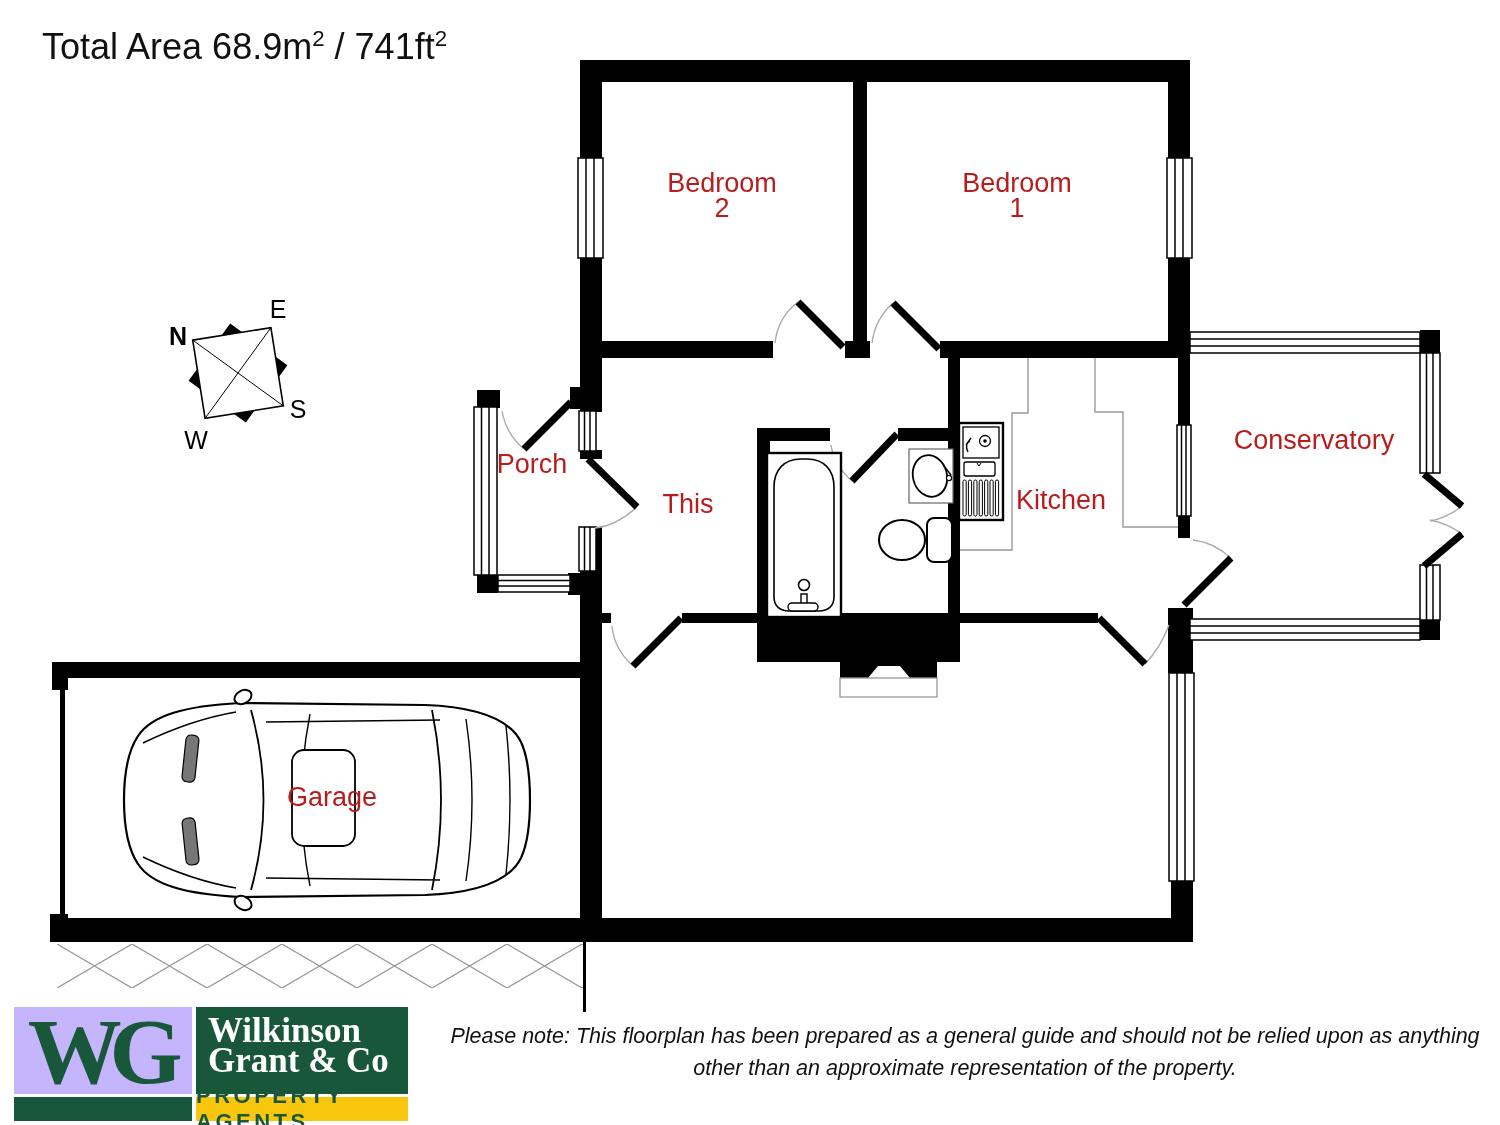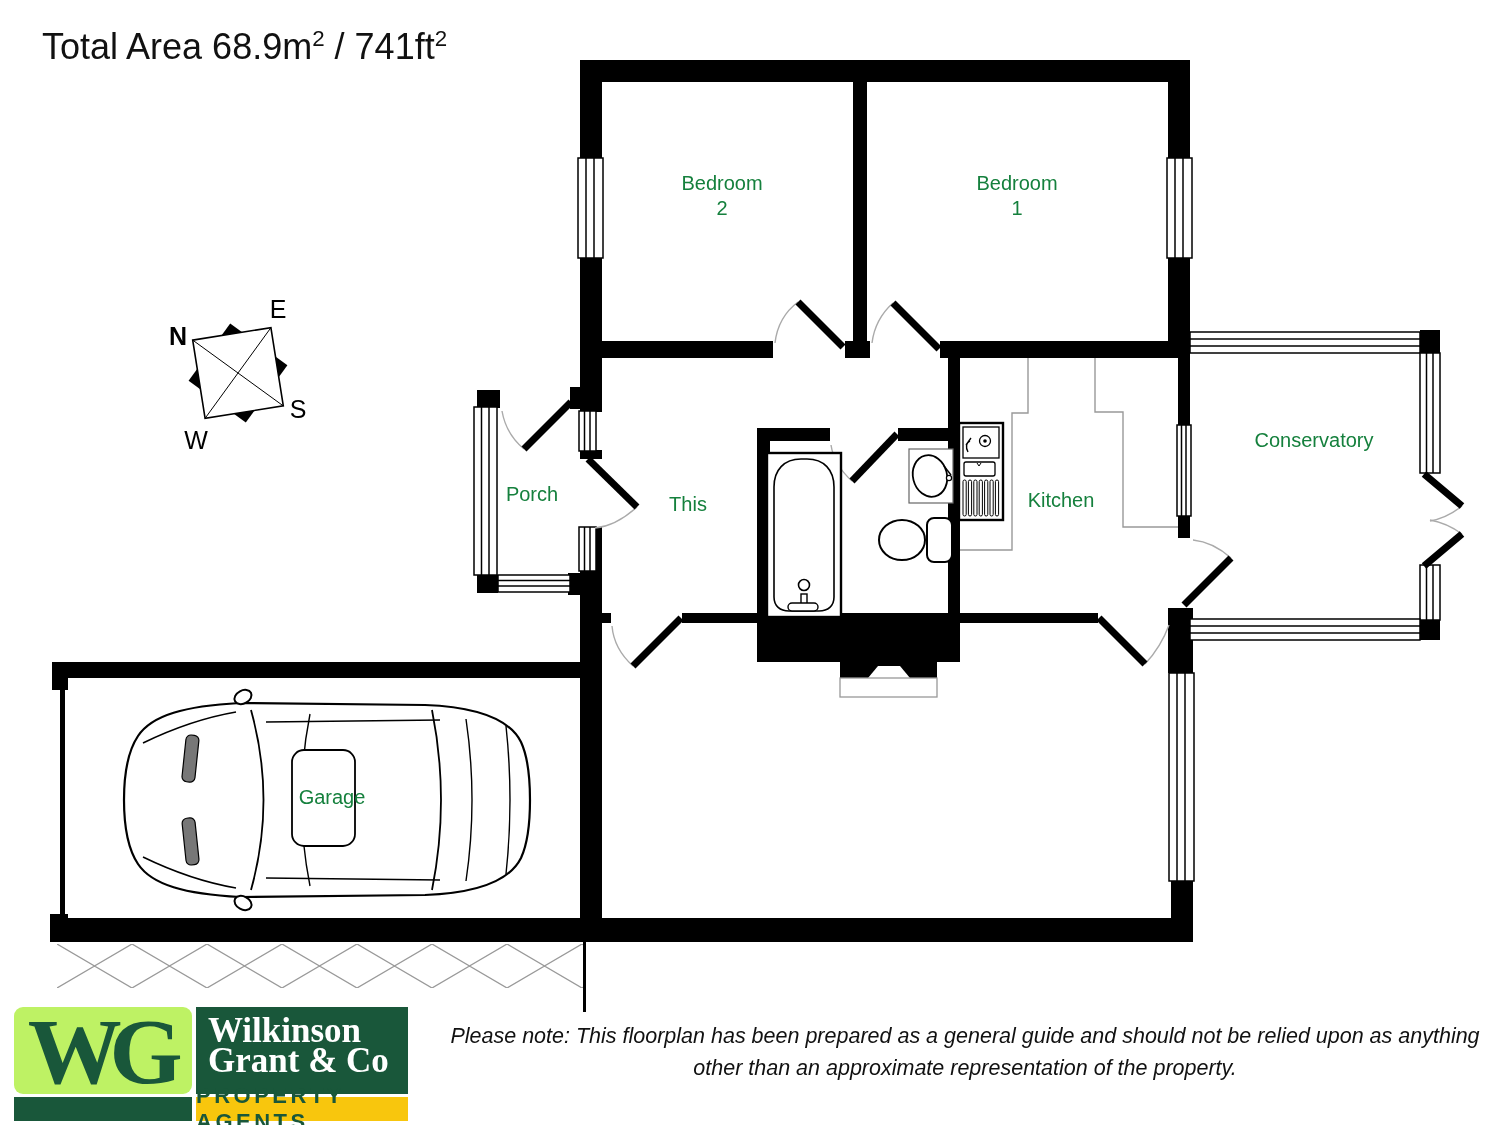--- a/index.html
+++ b/index.html
@@ -1,31 +1,31 @@
 <!DOCTYPE html>
 <html><head>
 <meta charset="utf-8">
 <style>
   html,body{margin:0;padding:0;background:#ffffff;}
   .page{position:relative;width:1500px;height:1125px;background:#fff;overflow:hidden;
         font-family:"Liberation Sans",sans-serif;color:#111;}
   .plan-svg{position:absolute;left:0;top:0;}
-  .lbl{position:absolute;transform:translate(-50%,-50%);font-size:20px;line-height:25px;
-       text-align:center;white-space:nowrap;color:#15803d;}
+  .lbl{position:absolute;transform:translate(-50%,-50%);font-size:27px;line-height:25px;
+       text-align:center;white-space:nowrap;color:#b91c1c;}
   .compass-letter{position:absolute;transform:translate(-50%,-50%);font-size:25px;color:#000;}
   .compass-letter.bold{font-weight:bold;}
   .title{position:absolute;left:30px;top:26px;font-size:36px;color:#111;margin-left:12px;}
   .title sup{font-size:0.62em;}
   .disclaimer{position:absolute;left:420px;top:1020px;width:1090px;text-align:center;
               font-style:italic;font-size:21.5px;line-height:32px;color:#111;}
   
   .logo{position:absolute;left:14px;top:1007px;width:394px;height:114px;display:flex;gap:4px;}
   .logo-col-left{width:178px;display:flex;flex-direction:column;gap:3px;}
   .logo-col-right{flex:1;display:flex;flex-direction:column;gap:3px;}
-  .logo-monogram-box{flex:1;background:#bef264;display:flex;align-items:center;justify-content:center;border-radius:9px;}
+  .logo-monogram-box{flex:1;background:#c4b5fd;display:flex;align-items:center;justify-content:center;}
   .logo-monogram{font-family:"Liberation Serif",serif;font-weight:bold;font-size:94px;
                  letter-spacing:-0.13em;color:#19573a;padding-right:8px;line-height:86px;}
   .logo-greenbar{height:24px;background:#19573a;}
   .logo-name-box{flex:1;background:#19573a;color:#fff;font-family:"Liberation Serif",serif;
                  font-weight:bold;font-size:35px;line-height:30px;padding:9px 0 8px 12px;box-sizing:border-box;}
   .logo-tagline-box{height:24px;background:#f8c60d;color:#19573a;font-weight:bold;font-size:22px;
                     letter-spacing:3.5px;display:flex;align-items:center;justify-content:center;}
 </style>
 </head>
 <body>
@@ -259,21 +259,21 @@
   <div class="compass-letter" style="left:196px;top:440px">W</div>
 
   <div class="lbl" style="left:722px;top:196px">
     <div>Bedroom</div>
       <div>2</div>
   </div>
   <div class="lbl" style="left:1017px;top:196px">
     <div>Bedroom</div>
       <div>1</div>
   </div>
-  <div class="lbl" style="left:532px;top:494px">Porch</div>
+  <div class="lbl" style="left:532px;top:464px">Porch</div>
   <div class="lbl" style="left:688px;top:504px">This</div>
   <div class="lbl" style="left:1061px;top:500px">Kitchen</div>
   <div class="lbl" style="left:1314px;top:440px">Conservatory</div>
   <div class="lbl" style="left:332px;top:797px">Garage</div>
 
   <div class="logo">
     <div class="logo-col-left">
       <div class="logo-monogram-box">
         <span class="logo-monogram">WG</span>
       </div>

